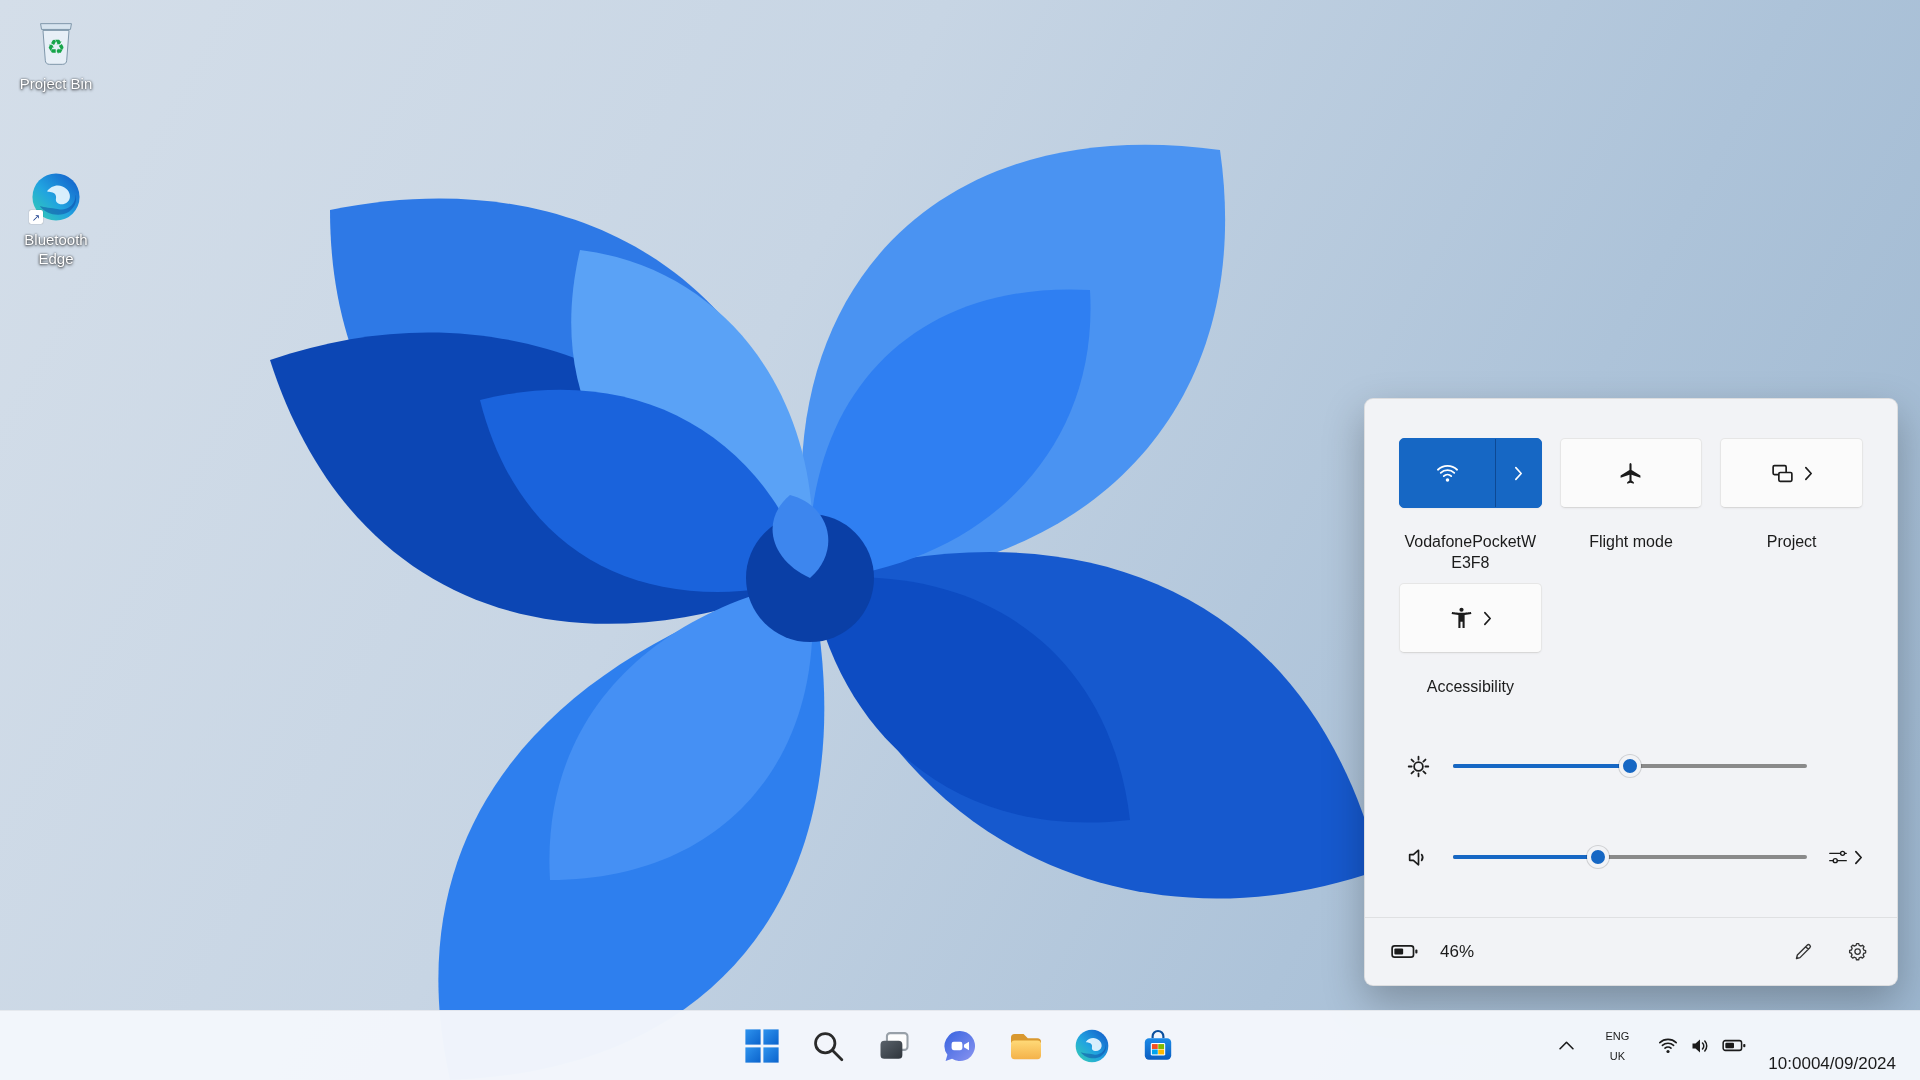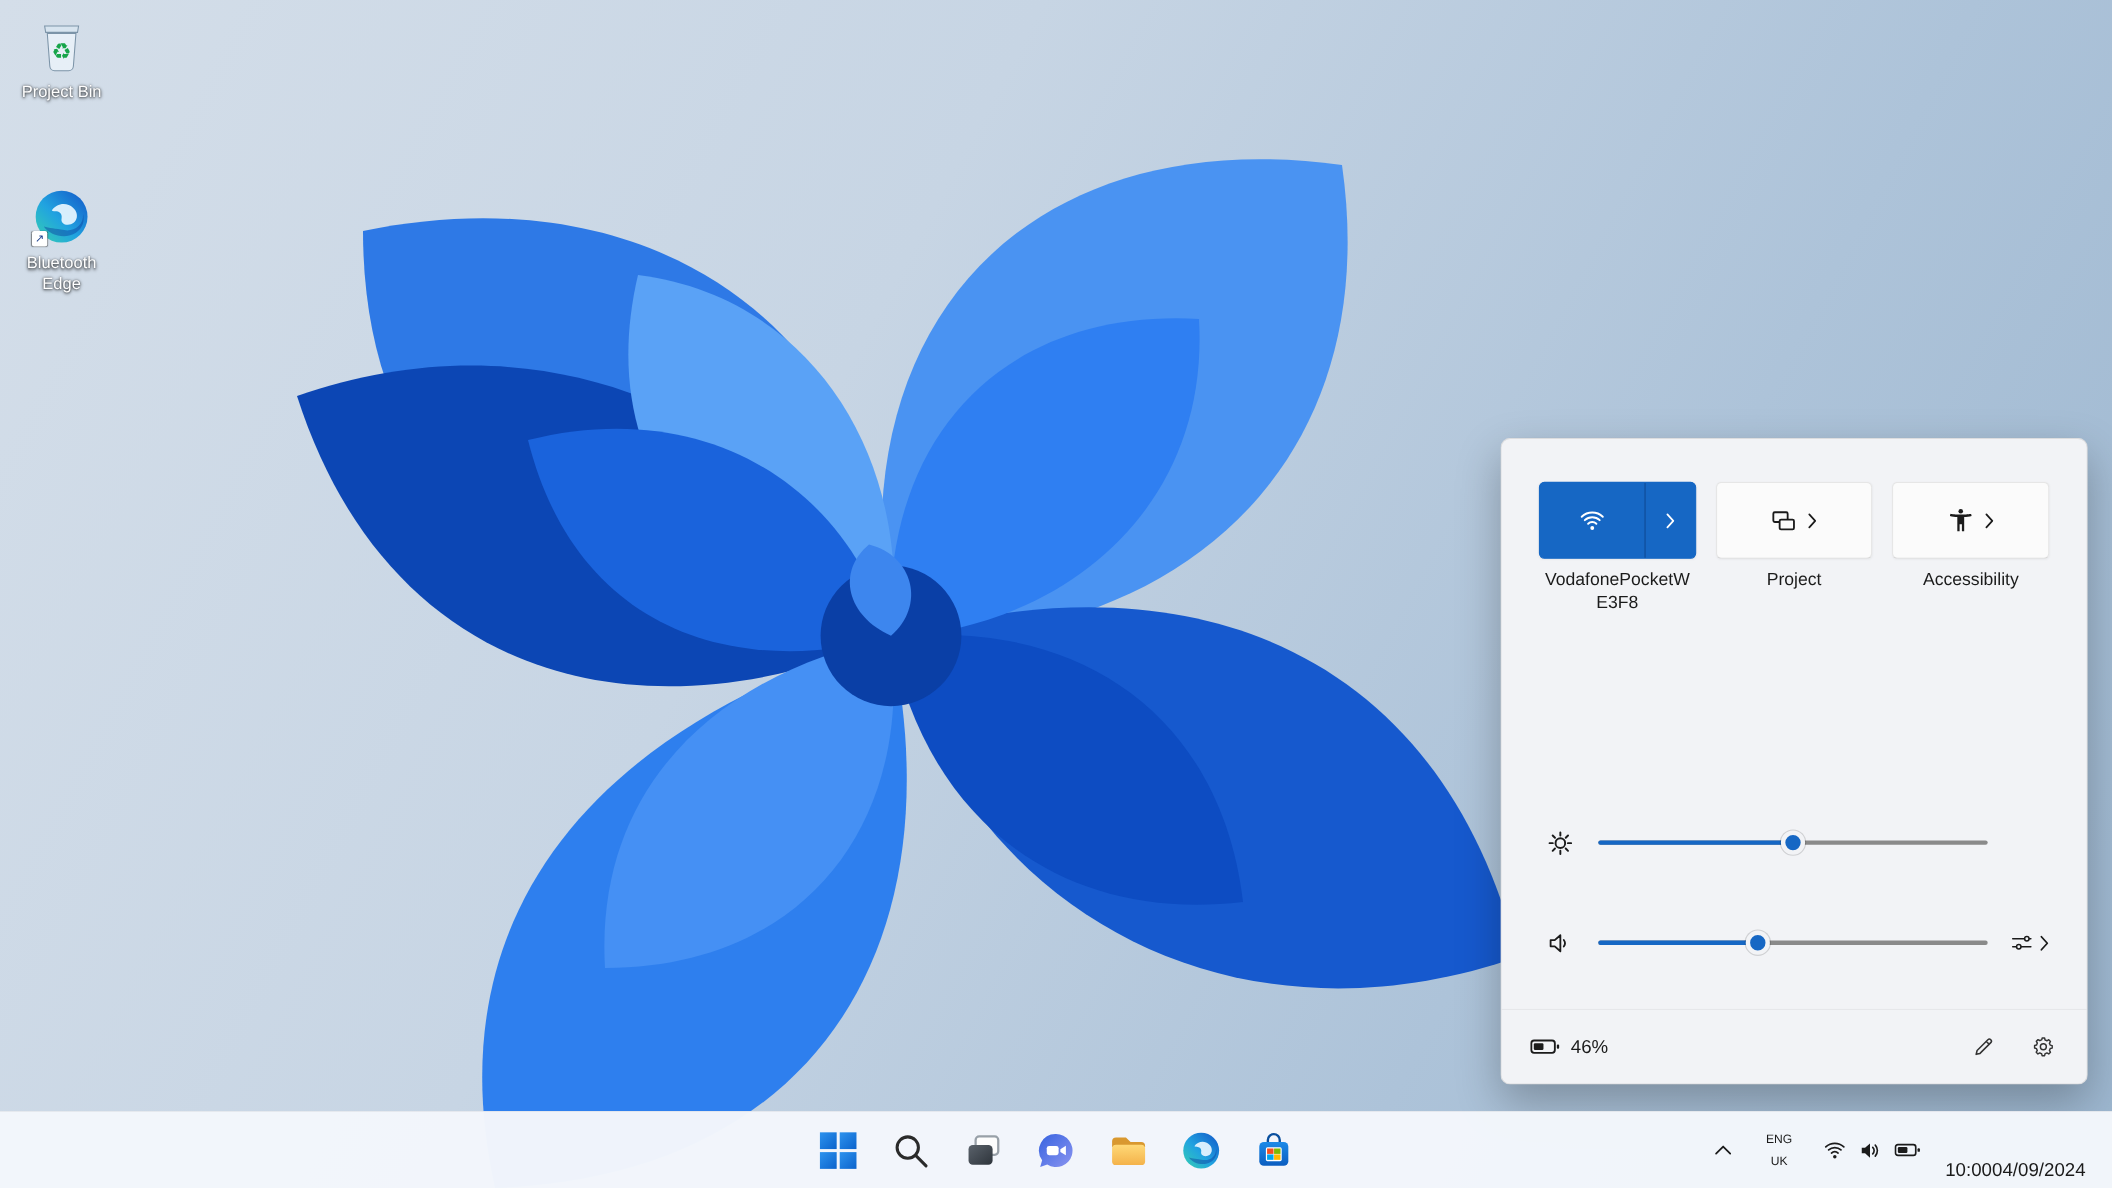--- a/index.html
+++ b/index.html
@@ -34,40 +34,40 @@
     border-radius: 5px; display: flex; align-items: stretch; color: var(--ink); cursor: pointer;
     box-shadow: 0 1px 2px rgba(0,0,0,.04); }
   .tile-main { flex: 1; display: flex; align-items: center; justify-content: center; }
   .tile-chev { width: 46px; display: flex; align-items: center; justify-content: center;
     border-left: 1px solid rgba(0,0,0,.05); cursor: pointer; }
   .tile.active { background: var(--accent); border-color: var(--accent); color: #fff; }
   .tile.active .tile-chev { border-left-color: rgba(0,25,70,.38); }
   .tile.grouped { justify-content: center; align-items: center; gap: 9px; }
   .tico { width: 25px; height: 25px; display: block; }
   .chev { width: 9px; height: 15px; display: block; }
-  .tile-label { margin-top: 9px; font-size: 16px; line-height: 21px; text-align: center; color: #1b1b1b; }
+  .tile-label { margin-top: 23px; font-size: 16px; line-height: 21px; text-align: center; color: #1b1b1b; }
 
   .qs-row { position: absolute; left: 34px; right: 34px; height: 40px; display: flex; align-items: center; }
   #row-brightness { top: 347px; }
   #row-volume { top: 438px; }
   .row-icon { width: 38px; display: flex; justify-content: center; color: var(--ink); }
   .row-icon svg { width: 25px; height: 25px; }
   .slider { flex: 1; margin-left: 16px; height: 28px; display: flex; align-items: center; cursor: pointer; }
   .slider-track { position: relative; width: 100%; height: 4px; border-radius: 2px; background: #8a8a8a; }
   .slider-fill { position: absolute; left: 0; top: 0; height: 100%; border-radius: 2px; background: var(--accent); }
   .slider-thumb { position: absolute; right: -11px; top: 50%; transform: translateY(-50%);
     width: 22px; height: 22px; border-radius: 50%; background: var(--accent);
     border: 4px solid #f2f3f6; box-shadow: 0 0 0 1px rgba(0,0,0,.14); cursor: grab; }
   .row-end { width: 56px; display: flex; align-items: center; justify-content: flex-end; gap: 5px; color: var(--ink); }
   .row-end svg { display: block; }
 
   .qs-footer { position: absolute; left: 0; right: 0; bottom: 0; height: 68px;
     border-top: 1px solid rgba(0,0,0,.08); display: flex; align-items: center;
     padding: 0 20px 0 26px; border-radius: 0 0 9px 9px; }
-  .qs-battery { display: flex; align-items: center; gap: 10px; font-size: 17px; color: var(--ink);
+  .qs-battery { display: flex; align-items: center; gap: 22px; font-size: 17px; color: var(--ink);
     background: transparent; border: none; cursor: pointer; justify-content: center; }
   .qs-battery svg { width: 27px; height: 15px; display: block; }
   .footer-btns { margin-left: auto; display: flex; gap: 14px; }
   .icon-btn { width: 40px; height: 36px; display: flex; align-items: center; justify-content: center;
     border: none; background: transparent; border-radius: 5px; cursor: pointer; color: #333; }
   .icon-btn svg { width: 21px; height: 21px; display: block; }
 
   
   .taskbar { position: absolute; left: 0; right: 0; bottom: 0; height: 70px;
     background: rgba(243,246,251,.98); border-top: 1px solid rgba(0,0,0,.05); }
@@ -175,20 +175,28 @@
           <svg class="chev" viewBox="0 0 8 14">
             <path d="M1.5 1.5 L6.5 7 L1.5 12.5" stroke="currentColor" stroke-width="1.5" fill="none" stroke-linecap="round" stroke-linejoin="round"></path>
           </svg>
         </span>
       </div>
       <div class="tile-label">VodafonePocketW E3F8</div>
     </div>
 
 
 
+    <div class="qs-cell">
+      <div class="tile grouped">
+        <svg class="tico" viewBox="0 0 24 24">
+          <path d="M21.5 16 v-2 l-8.5-5.3 V3.3 C13 2.5 12.6 1.8 12 1.8 c-.6 0-1 .7-1 1.5 v5.4 L2.5 14 v2 l8.5-2.7 v5.4 l-2.2 1.6 v1.5 l3.2-.9 3.2.9 v-1.5 l-2.2-1.6 v-5.4 z" fill="currentColor"></path>
+        </svg>
+      </div>
+      <div class="tile-label">Flight mode</div>
+    </div>
 
     <div class="qs-cell">
       <div class="tile grouped">
         <svg class="tico" viewBox="0 0 24 24">
           <rect x="3" y="4.5" width="12.5" height="8.5" rx="1.2" fill="none" stroke="currentColor" stroke-width="1.6"></rect>
           <rect x="8.5" y="11" width="12.5" height="8.5" rx="1.2" fill="#fbfbfb" stroke="currentColor" stroke-width="1.6"></rect>
         </svg>
         <svg class="chev" viewBox="0 0 8 14">
           <path d="M1.5 1.5 L6.5 7 L1.5 12.5" stroke="currentColor" stroke-width="1.5" fill="none" stroke-linecap="round" stroke-linejoin="round"></path>
         </svg>

